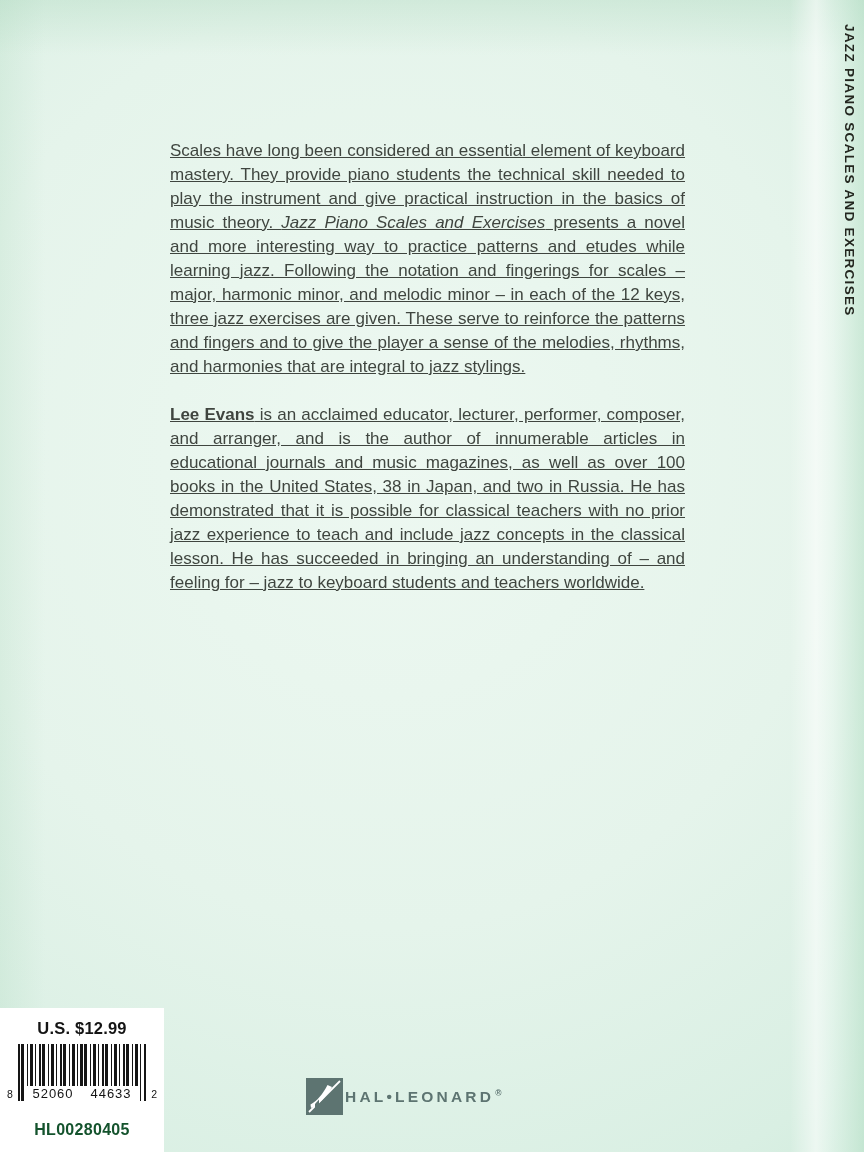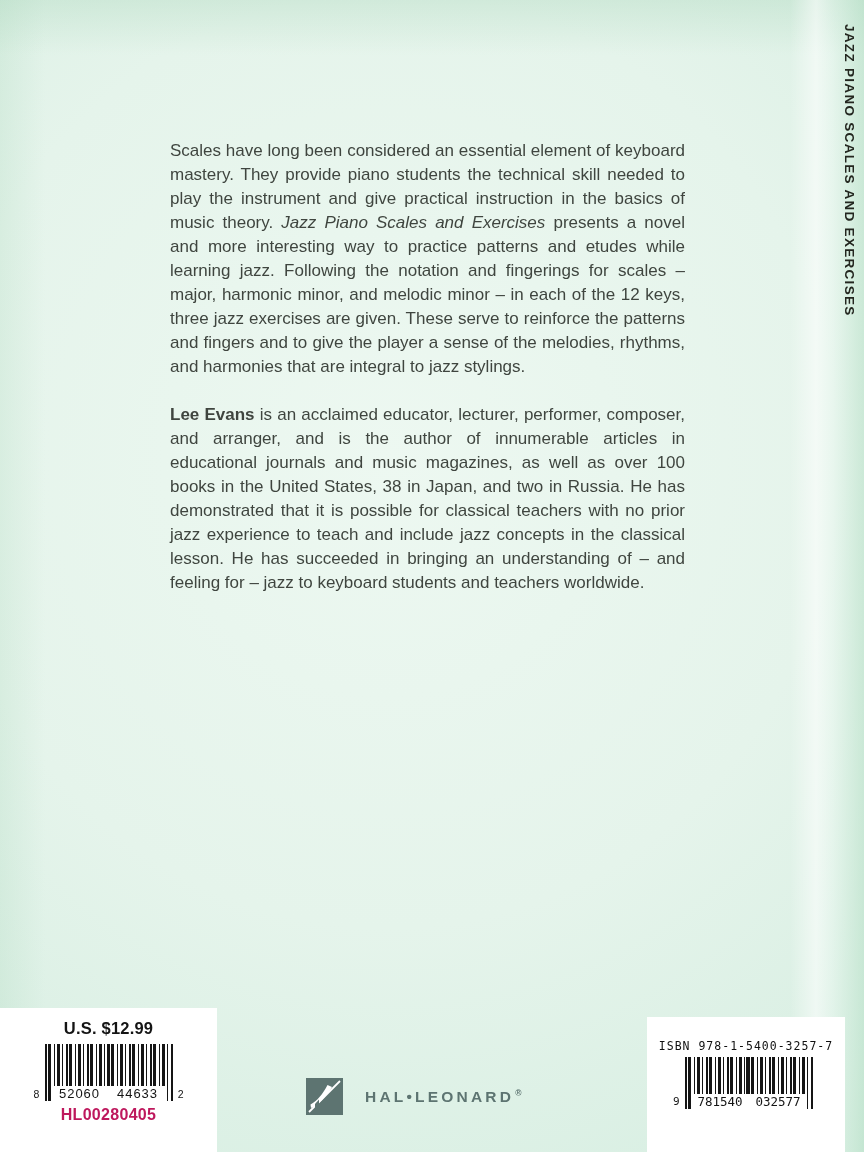--- a/index.html
+++ b/index.html
@@ -38,38 +38,38 @@
   .blurb {
     position: absolute;
     left: 170px;
     top: 139px;
     width: 527px;
     color: #3f453f;
     font-size: 17px;
     line-height: 24px;
     text-align: justify;
   }
-  .blurb p { margin: 0 12px 24px 0; }
+  .blurb p { margin: 0 12px 24px 0; text-decoration: underline; }
   .blurb .it { font-style: italic; }
   .blurb .b  { font-weight: bold; }
 
   
   .panel { position: absolute; background: #ffffff; box-sizing: border-box; }
 
   .price-panel {
     left: 0; top: 1008px;
-    width: 217px; height: 144px;
+    width: 164px; height: 144px;
     display: flex; flex-direction: column; align-items: center;
     padding-top: 11px;
   }
   .price {
     font-weight: bold; font-size: 16.5px; color: #141414; letter-spacing: 0.2px;
   }
   .catalog {
-    font-weight: bold; font-size: 16px; color: #be185d; margin-top: 5px; letter-spacing: 0.3px;
+    font-weight: bold; font-size: 16px; color: #14532d; margin-top: 20px; letter-spacing: 0.3px;
   }
 
   .barcode {
     position: relative; margin-top: 6px;
     width: 152px; height: 57px;
   }
   .bars {
     position: absolute; top: 0; bottom: 0;
     background: repeating-linear-gradient(90deg,
       #151515 0px 2px, #ffffff 2px 3px,
@@ -115,21 +115,21 @@
   .ean .outer-digit.dl { left: 2px; font-family: "DejaVu Sans Mono", monospace; font-size: 11px; }
 
   
   .publisher {
     position: absolute; left: 306px; top: 1078px;
     display: flex; align-items: center;
     color: #5d7471;
   }
   .logo-mark { width: 37px; height: 37px; display: block; }
   .hl-text {
-    margin-left: 22px;
+    margin-left: 2px;
     font-weight: bold;
     font-size: 15.5px;
     letter-spacing: 3.2px;
     white-space: nowrap;
   }
   .reg { font-size: 8.5px; vertical-align: 6px; letter-spacing: 0; margin-left: 1px; }
 </style>
 </head>
 <body>
 
@@ -163,27 +163,14 @@
   <div class="publisher">
     <svg class="logo-mark" viewBox="0 0 37 37">
       <rect x="0" y="0" width="37" height="37" fill="#5d7471"></rect>
       <line x1="3" y1="34" x2="34" y2="3" stroke="#ffffff" stroke-width="1.8"></line>
       <path d="M5 30 C 12 27 20 19 26 9 L 21.5 7 C 17 16 11 23 4.5 26.5 Z" fill="#ffffff"></path>
       <path d="M9 26 L 13 21.5 L 13 31 L 9 31 Z" fill="#5d7471"></path>
     </svg>
     <div class="hl-text"><span>HAL•LEONARD</span><span class="reg">®</span></div>
   </div>
 
-  <div class="panel isbn-panel">
-    <div class="isbn-line">ISBN 978-1-5400-3257-7</div>
-    <div class="barcode ean">
-      <div class="bars"></div>
-      <div class="guard gm1"></div>
-      <div class="guard gm2"></div>
-      <div class="digit-strip">
-        <span>781540</span>
-        <span>032577</span>
-      </div>
-      <span class="outer-digit dl">9</span>
-    </div>
-  </div>
 
 </div>
 
 </body></html>

